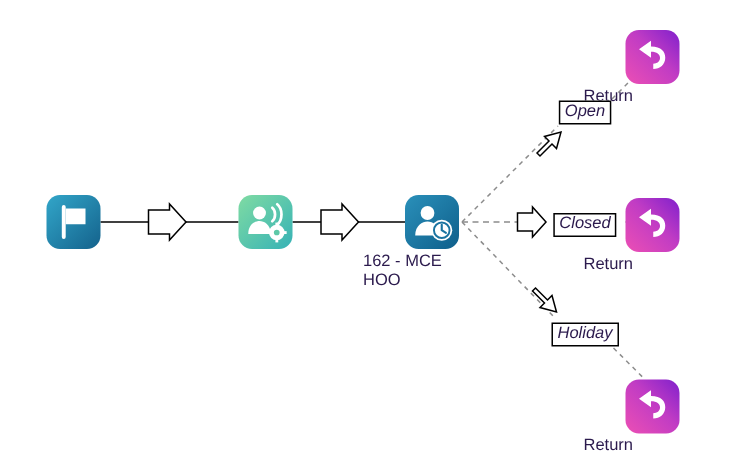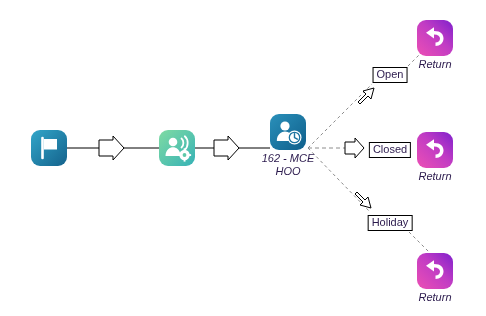--- a/index.html
+++ b/index.html
@@ -19,22 +19,20 @@
     position: absolute;
     left: 0; top: 0;
     width: 486px;
     height: 316px;
     pointer-events: none;
   }
   .node {
     position: absolute;
     width: 92px;
     margin-left: -46px;
-    text-align: center;
-    font-style: italic;
   }
   .node-icon {
     width: 36px;
     height: 36px;
     margin: 0 auto;
     border-radius: 9px;
     position: relative;
     display: block;
   }
   .node-icon svg { display: block; }
@@ -49,20 +47,21 @@
   .edge-label {
     position: absolute;
     border: 1px solid #000000;
     background: #ffffff;
     font-size: 11px;
     line-height: 13px;
     color: #2b1a4d;
     padding: 0px 3px 1px 3px;
     white-space: nowrap;
     transform: translate(-50%, -50%);
+    font-style: italic;
   }
 </style>
 </head>
 <body>
 
 <div id="canvas">
 
   <svg id="edge-layer" viewBox="0 0 486 316" width="486" height="316" xmlns="http://www.w3.org/2000/svg">
 
     <defs>
@@ -133,21 +132,21 @@
         <circle cx="25.5" cy="25" r="5.2" fill="#ffffff"></circle>
         <circle cx="25.5" cy="25" r="1.9" fill="#5ec9a8"></circle>
         <rect x="24.6" y="18.4" width="1.9" height="2.6" fill="#ffffff"></rect>
         <rect x="24.6" y="29" width="1.9" height="2.6" fill="#ffffff"></rect>
         <rect x="19" y="24.1" width="2.6" height="1.9" fill="#ffffff"></rect>
         <rect x="29.5" y="24.1" width="2.6" height="1.9" fill="#ffffff"></rect>
       </svg>
     </div>
   </div>
 
-  <div class="node" style="left:288px; top:114px;">
+  <div class="node" style="left:288px; top:130px;">
     <div class="node-icon" style="background:linear-gradient(135deg,#2a90ba,#0f5f8b);">
       <svg width="36" height="36" viewBox="0 0 36 36">
         <circle cx="15" cy="12" r="4.6" fill="#ffffff"></circle>
         <path d="M6.8 27 C6.8 20.2 11.6 17.6 15 17.6 C18.4 17.6 23.2 20.2 23.2 27 Z" fill="#ffffff"></path>
         <circle cx="24.5" cy="23.5" r="7" fill="#ffffff"></circle>
         <circle cx="24.5" cy="23.5" r="5.2" fill="none" stroke="#1a73a0" stroke-width="1.3"></circle>
         <path d="M24.5 19.8 L24.5 23.5 L27.3 25.2" stroke="#1a73a0" stroke-width="1.4" fill="none" stroke-linecap="round"></path>
       </svg>
     </div>
     <div class="node-label">162 - MCE

